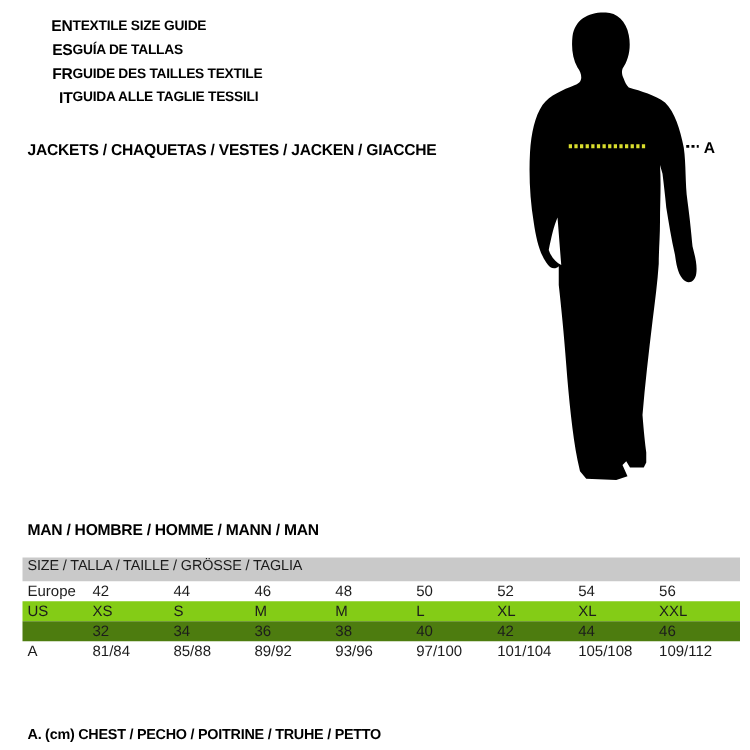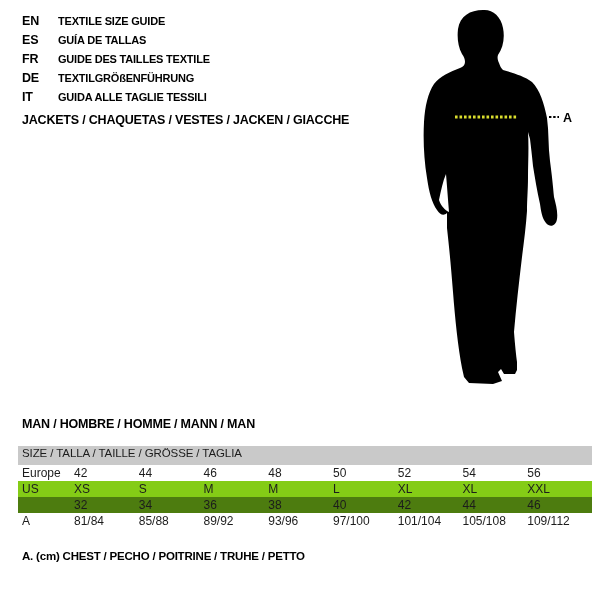--- a/index.html
+++ b/index.html
@@ -10,21 +10,21 @@
     color: #000000;
     position: relative;
     overflow: hidden;
   }
   .canvas { position: absolute; inset: 0; background: #ffffff; }
 
   
   .lang-list { position: absolute; left: 22px; top: 12px; }
   .lang-row { display: flex; height: 19px; line-height: 19px; }
   .lang-code {
-    width: 36px; font-weight: bold; font-size: 12.5px; letter-spacing: -0.2px;
+    width: 36px; font-weight: bold; font-size: 12.5px; letter-spacing: -0.2px; text-align: right;
   }
   .lang-label { font-weight: bold; font-size: 11px; letter-spacing: -0.2px; }
 
   
   .categories { position: absolute; left: 22px; top: 111px; }
   .cat-line {
     font-weight: bold; font-size: 12.5px; line-height: 18px; letter-spacing: -0.2px;
     white-space: nowrap;
   }
 
@@ -44,45 +44,41 @@
     font-size: 11.5px; letter-spacing: -0.1px;
     color: #1c1c1c;
   }
   .trow { display: flex; height: 16px; line-height: 16px; }
   .trow.tall { height: 17px; line-height: 17px; }
   .tlabel { width: 56px; padding-left: 4px; color: #1c1c1c; }
   .tcell { flex: 1; color: #1c1c1c; }
 
   
   .footnote {
-    position: absolute; left: 22px; top: 550px;
+    position: absolute; left: 22px; top: 582px;
     font-weight: bold; font-size: 11.5px; letter-spacing: -0.2px; white-space: nowrap;
   }
 </style>
 </head>
 <body>
 
 <div class="canvas">
 
   <div class="lang-list">
     <div class="lang-row">
       <span class="lang-code">EN</span>
       <span class="lang-label">TEXTILE SIZE GUIDE</span>
     </div>
     <div class="lang-row">
       <span class="lang-code">ES</span>
       <span class="lang-label">GUÍA DE TALLAS</span>
     </div>
     <div class="lang-row">
       <span class="lang-code">FR</span>
       <span class="lang-label">GUIDE DES TAILLES TEXTILE</span>
-    </div>
-    <div class="lang-row">
-      <span class="lang-code">DE</span>
-      <span class="lang-label">TEXTILGRÖßENFÜHRUNG</span>
     </div>
     <div class="lang-row">
       <span class="lang-code">IT</span>
       <span class="lang-label">GUIDA ALLE TAGLIE TESSILI</span>
     </div>
   </div>
 
   <div class="categories">
     <div class="cat-line">JACKETS / CHAQUETAS / VESTES / JACKEN / GIACCHE</div>
   </div>

